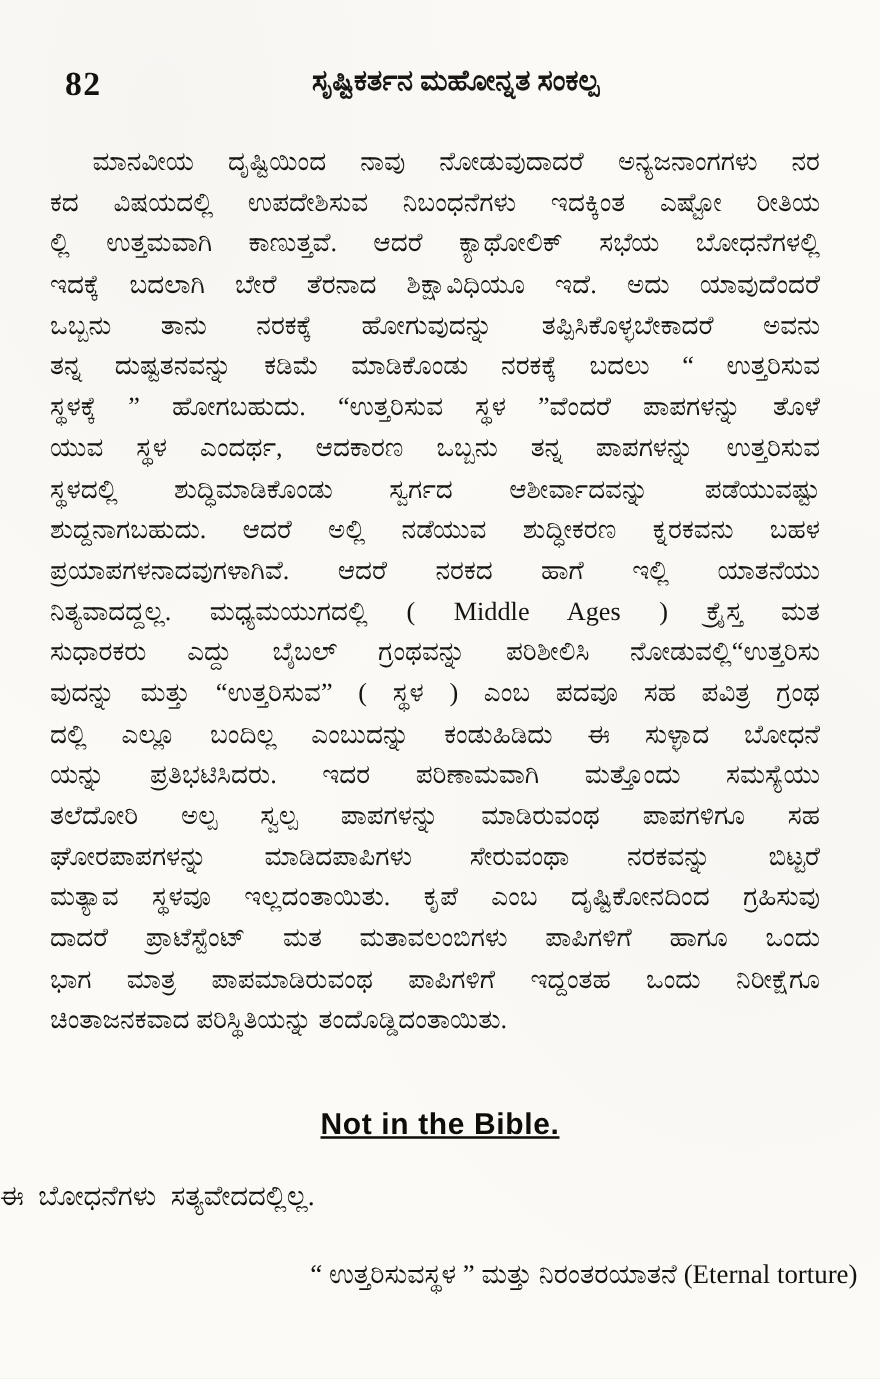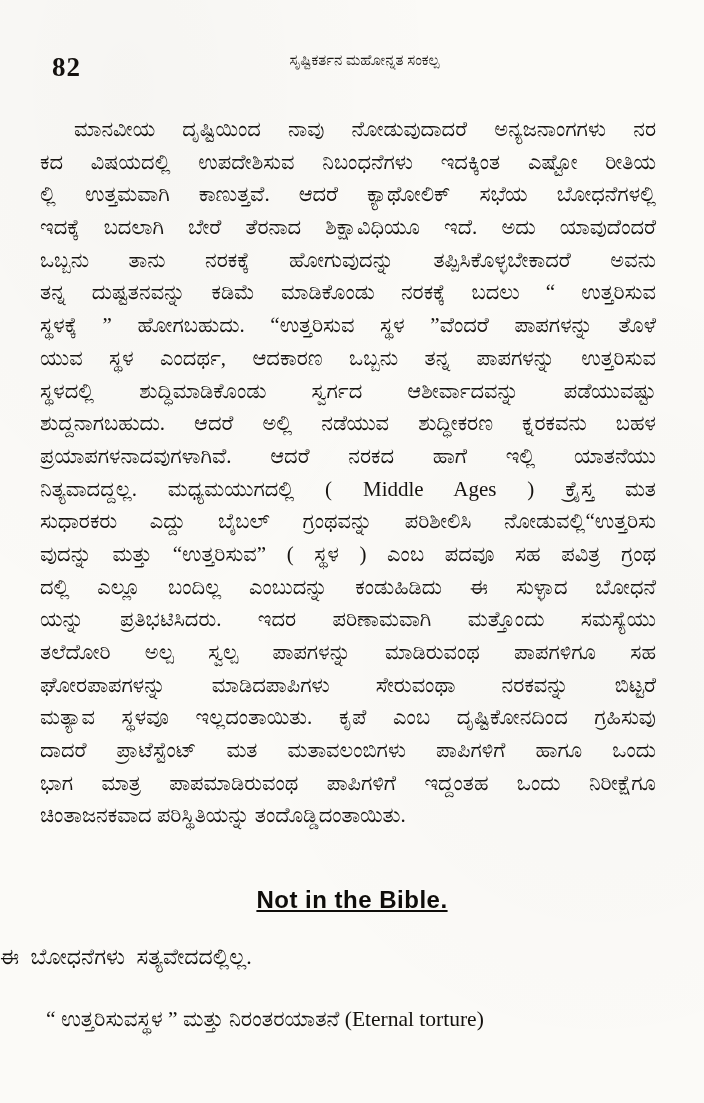--- a/index.html
+++ b/index.html
@@ -28,22 +28,22 @@
     font-weight: bold;
     letter-spacing: 1px;
     color: #14110e;
   }
   .running-title {
     position: absolute;
     left: 120px;
     right: 95px;
     top: 52px;
     text-align: center;
-    font-size: 15px;
-    font-weight: normal;
+    font-size: 23px;
+    font-weight: bold;
     color: #1a1713;
     white-space: nowrap;
   }
   .body-block {
     position: absolute;
     left: 40px;
     top: 113px;
     width: 616px;
     font-size: 21px;
     color: #161310;
@@ -82,28 +82,29 @@
     right: 0;
     top: 944px;
     text-align: left;
     font-size: 22px;
     font-weight: normal;
     word-spacing: 6px;
     color: #12100d;
   }
   .footer-line {
     position: absolute;
-    left: 24px;
+    left: 44px;
     top: 1002px;
     width: 620px;
     padding-left: 22px;
     font-size: 21.5px;
     line-height: 34px;
     color: #14110e;
     white-space: nowrap;
+    text-align: right;
   }
 </style>
 </head>
 <body>
 
 <div class="page">
 
   <div class="page-number">82</div>
 
   <div class="running-title">ಸೃಷ್ಟಿಕರ್ತನ ಮಹೋನ್ನತ ಸಂಕಲ್ಪ</div>

